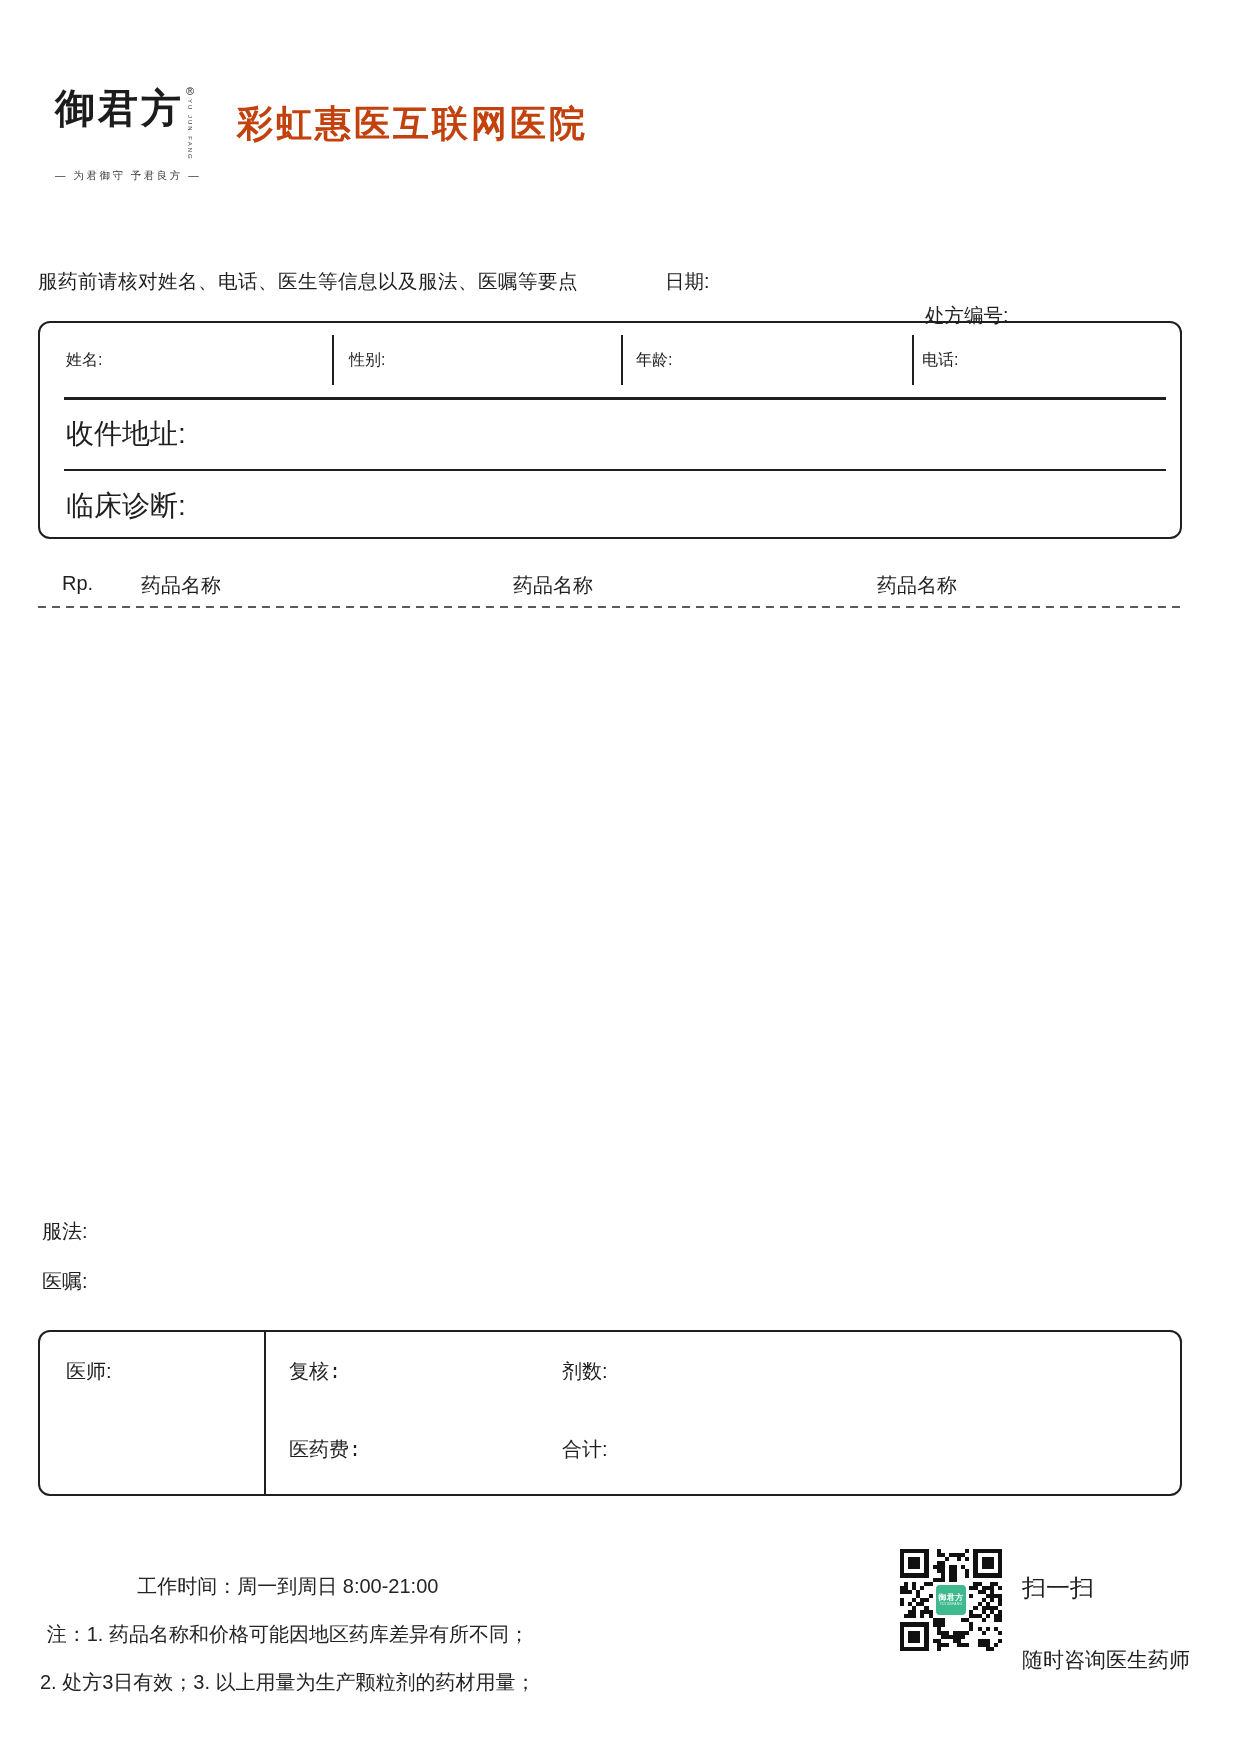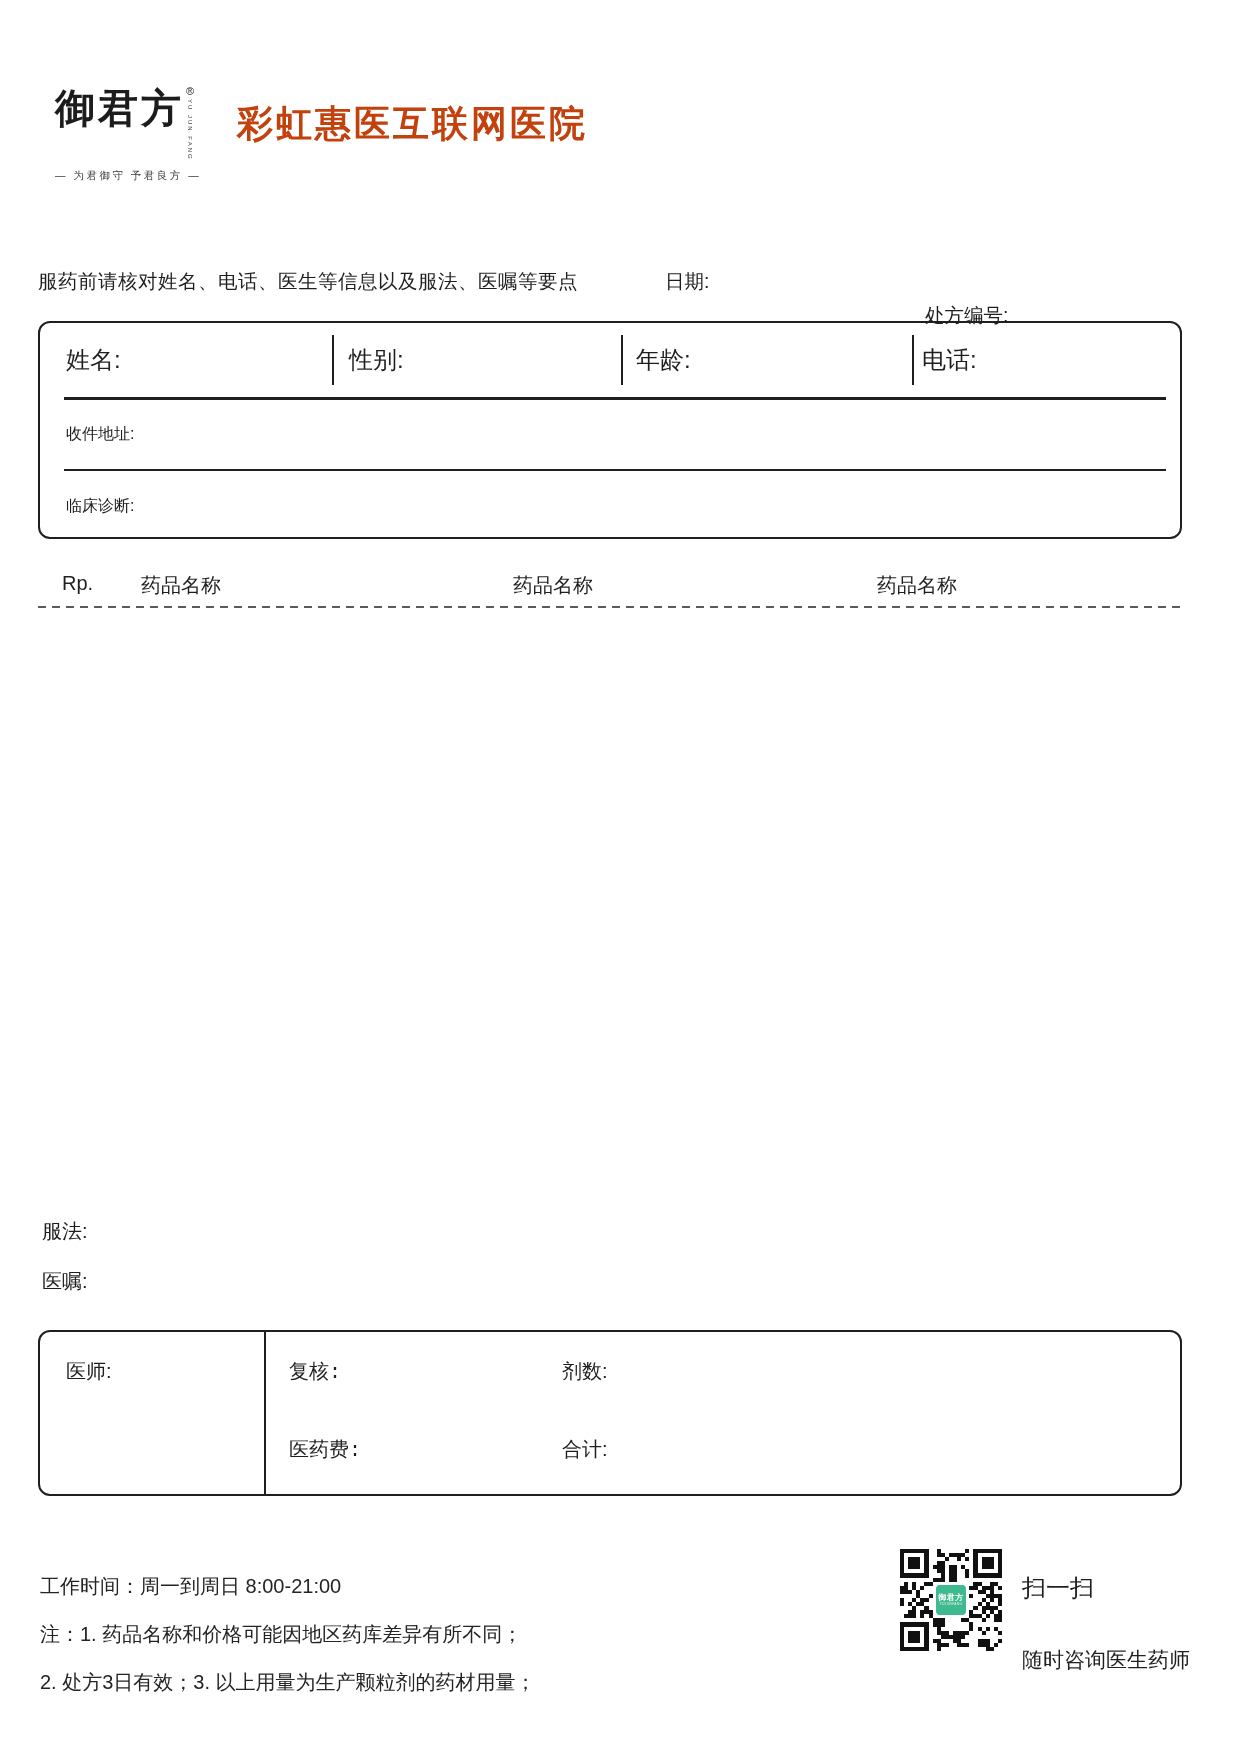--- a/index.html
+++ b/index.html
@@ -39,28 +39,28 @@
   .meta-row{position:absolute;left:0;top:268px;width:1240px;font-size:19.5px;}
   .notice{position:absolute;left:38px;top:0;letter-spacing:0.5px;}
   .date-label{position:absolute;left:665px;top:0;}
   .rxno-label{position:absolute;left:925px;top:0;margin-top:34px;}
   
   .patient-box{
     position:absolute;left:38px;top:321px;width:1144px;height:218px;
     border:2.5px solid #1f1f1f;border-radius:12px;box-sizing:border-box;
   }
   .p-row1{display:flex;height:74px;align-items:center;}
-  .p-cell{box-sizing:border-box;font-size:24px;display:flex;align-items:center;height:100%;}
+  .p-cell{box-sizing:border-box;font-size:16px;display:flex;align-items:center;height:100%;}
   .p-cell.c1{width:292px;padding-left:26px;}
   .p-cell.c2{width:287px;padding-left:15px;border-radius:22px;}
   .p-cell.c3{width:289px;padding-left:13px;}
   .p-cell.c4{flex:1;padding-left:8px;}
   .vdiv{width:2px;height:50px;background:#1f1f1f;align-self:center;}
   .hline{height:2.5px;background:#1f1f1f;margin:0 14px 0 24px;}
-  .p-row2,.p-row3{display:flex;align-items:center;font-size:16px;padding-left:26px;}
+  .p-row2,.p-row3{display:flex;align-items:center;font-size:28px;padding-left:26px;}
   .p-row2{height:69px;}
   .p-row3{height:70px;}
   
   .rp-row{position:absolute;left:0;top:572px;width:1240px;font-size:20px;}
   .rp-label{position:absolute;left:62px;top:0;}
   .drug-col1{position:absolute;left:141px;top:0;}
   .drug-col2{position:absolute;left:513px;top:0;}
   .drug-col3{position:absolute;left:877px;top:0;}
   .dashed-divider{
     position:absolute;left:38px;top:606px;width:1148px;height:2px;
@@ -75,21 +75,21 @@
     position:absolute;left:38px;top:1330px;width:1144px;height:166px;
     border:2.5px solid #1f1f1f;border-radius:12px;box-sizing:border-box;
     display:flex;
   }
   .sign-left{width:224px;box-sizing:border-box;padding:26px 0 0 26px;font-size:20px;}
   .sign-vdiv{width:2px;background:#1f1f1f;margin:-2px 0;}
   .sign-right{flex:1;box-sizing:border-box;padding:26px 0 0 23px;font-size:20px;}
   .sign-row{display:flex;margin-bottom:51px;}
   .sign-row .lab1{width:273px;font-family:Liberation Mono, monospace;}
   
-  .footer-text{position:absolute;left:40px;top:1562px;font-size:20px;line-height:48px;color:#242424;}
+  .footer-text{position:absolute;left:40px;top:1562px;font-size:20px;line-height:48px;color:#242424;text-align:center;}
   .qr-wrap{position:absolute;left:900px;top:1549px;width:102px;height:102px;}
   .qr-wrap svg{display:block;width:102px;height:102px;}
   .qr-badge{
     position:absolute;left:34px;top:34px;width:34px;height:34px;
     border-radius:6px;border:2px solid #ffffff;box-sizing:border-box;
     display:flex;flex-direction:column;align-items:center;justify-content:center;
   }
   .qr-badge .t1{color:#fff;font-size:8px;font-weight:700;letter-spacing:0.5px;line-height:1.1;}
   .qr-badge .t2{color:#eafff6;font-size:3px;letter-spacing:0.5px;line-height:1.2;}
   .scan-hint{position:absolute;left:1022px;top:1572px;font-size:24px;}

